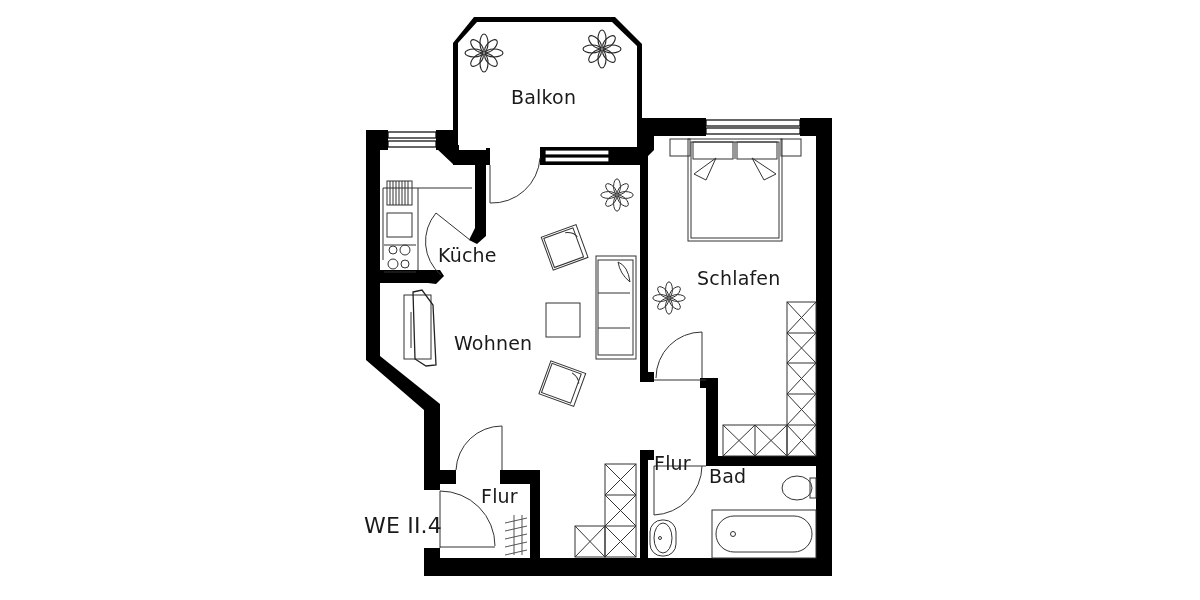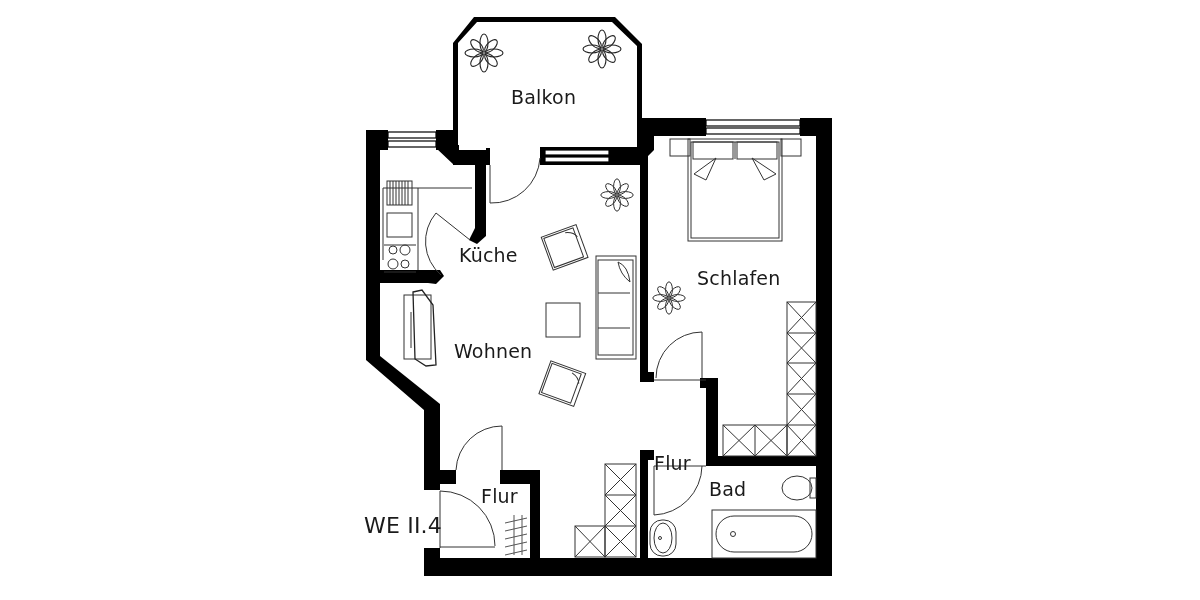--- a/index.html
+++ b/index.html
@@ -255,19 +255,19 @@
     <rect class="thin" x="716" y="516" width="96" height="36" rx="18" ry="18"></rect>
     <circle class="thin" cx="733" cy="534" r="2.5"></circle>
 
     <rect class="thin" x="650" y="520" width="26" height="36" rx="12"></rect>
     <ellipse class="thin" cx="663" cy="538" rx="9" ry="15"></ellipse>
     <circle class="thin" cx="660" cy="538" r="1.5"></circle>
   </g>
 </svg>
 
 <div class="label" style="left:511px; top:86px;text-align:right;">Balkon</div>
-<div class="label" style="left:459px; top:244px;">Küche</div>
-<div class="label" style="left:454px; top:340px;">Wohnen</div>
+<div class="label" style="left:438px; top:244px;">Küche</div>
+<div class="label" style="left:454px; top:332px;">Wohnen</div>
 <div class="label" style="left:697px; top:267px;text-align:right;">Schlafen</div>
 <div class="label" style="left:654px; top:410px;margin-top:42px;">Flur</div>
 <div class="label" style="left:481px; top:485px;">Flur</div>
-<div class="label" style="left:709px; top:478px;">Bad</div>
+<div class="label" style="left:709px; top:465px;">Bad</div>
 <div class="label unit-label" style="left:364px; top:513px;">WE II.4</div>
 
 </body></html>

